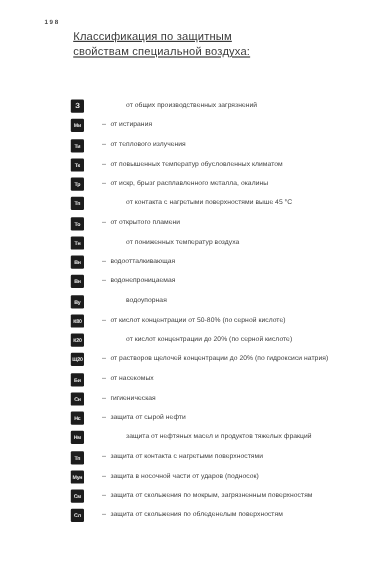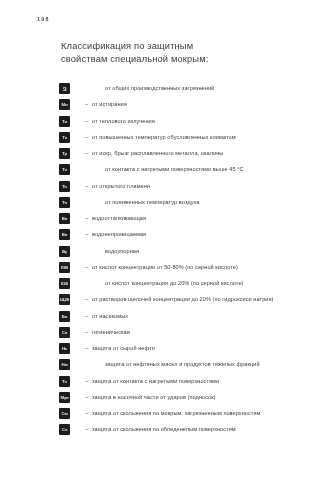--- a/index.html
+++ b/index.html
@@ -28,27 +28,28 @@
     top: 16px;
     font-size: 5.2px;
     letter-spacing: 1.4px;
     font-weight: 700;
     color: #4a4a4a;
   }
 
   .title {
     position: absolute;
     left: 61px;
-    top: 40px;
+    top: 24px;
     width: 230px;
     font-size: 9.3px;
     line-height: 13.2px;
     color: #3a3a3a;
     font-weight: 400;
     letter-spacing: 0.15px;
+    text-decoration: underline;
   }
   .title .line { display: block; white-space: nowrap; }
 
   .list {
     position: absolute;
     left: 0;
     top: 83px;
     width: 325px;
   }
 
@@ -106,21 +107,21 @@
 </style>
 </head>
 <body>
 
 <div class="page">
 
   <div class="page-number">198</div>
 
   <div class="title">
     <span class="line">Классификация по защитным</span>
-    <span class="line">свойствам специальной мокрым:</span>
+    <span class="line">свойствам специальной воздуха:</span>
   </div>
 
   <div class="list" id="list">
       <div class="row">
         <div class="badge shield">З</div>
         <div class="desc nodash">от общих производственных загрязнений</div>
       </div>
       <div class="row">
         <div class="badge">Ми</div>
         <div class="dash">–</div>

